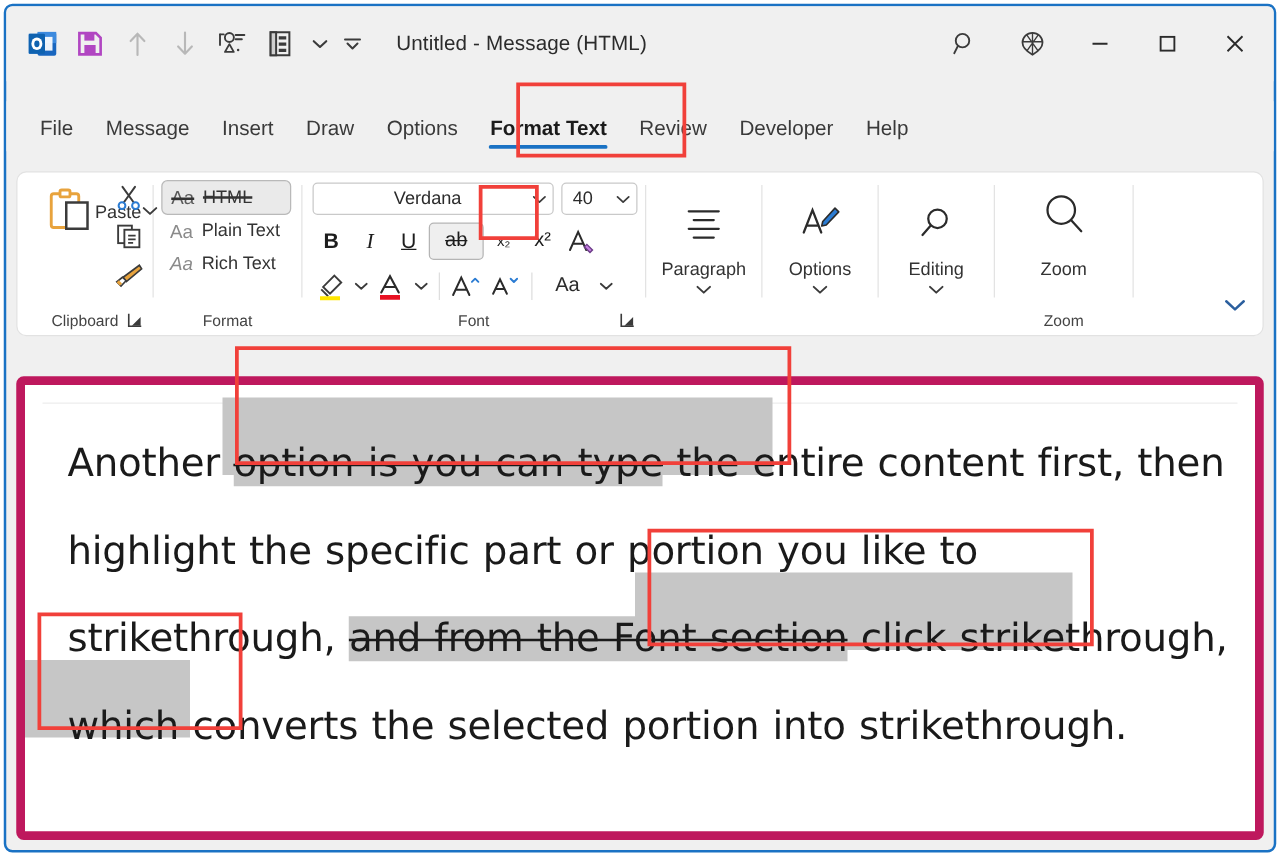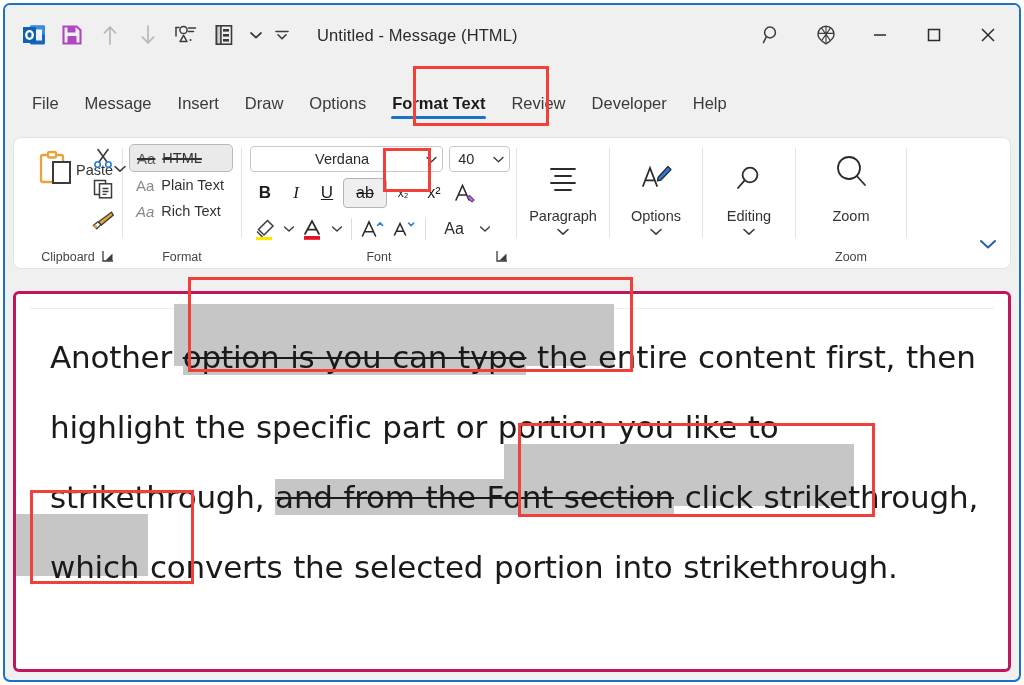--- a/index.html
+++ b/index.html
@@ -208,23 +208,23 @@
   #grp-zoom { width: 110px; }
   #grp-tail { flex: 1; position: relative; }
   .collapse-chev {
     position: absolute; right: 12px; bottom: 12px;
     width: 20px; height: 20px;
   }
 
   
   #bodywrap {
     flex: 1;
-    margin: 6px 8px 8px 8px;
+    margin: 16px 8px 8px 8px;
     background: #ffffff;
-    border: 3px solid #be185d;
+    border: 7px solid #be185d;
     border-radius: 6px;
     position: relative;
     overflow: hidden;
   }
   #body-rule {
     position: absolute;
     left: 14px; right: 14px; top: 14px;
     height: 1px;
     background: #ededed;
   }

